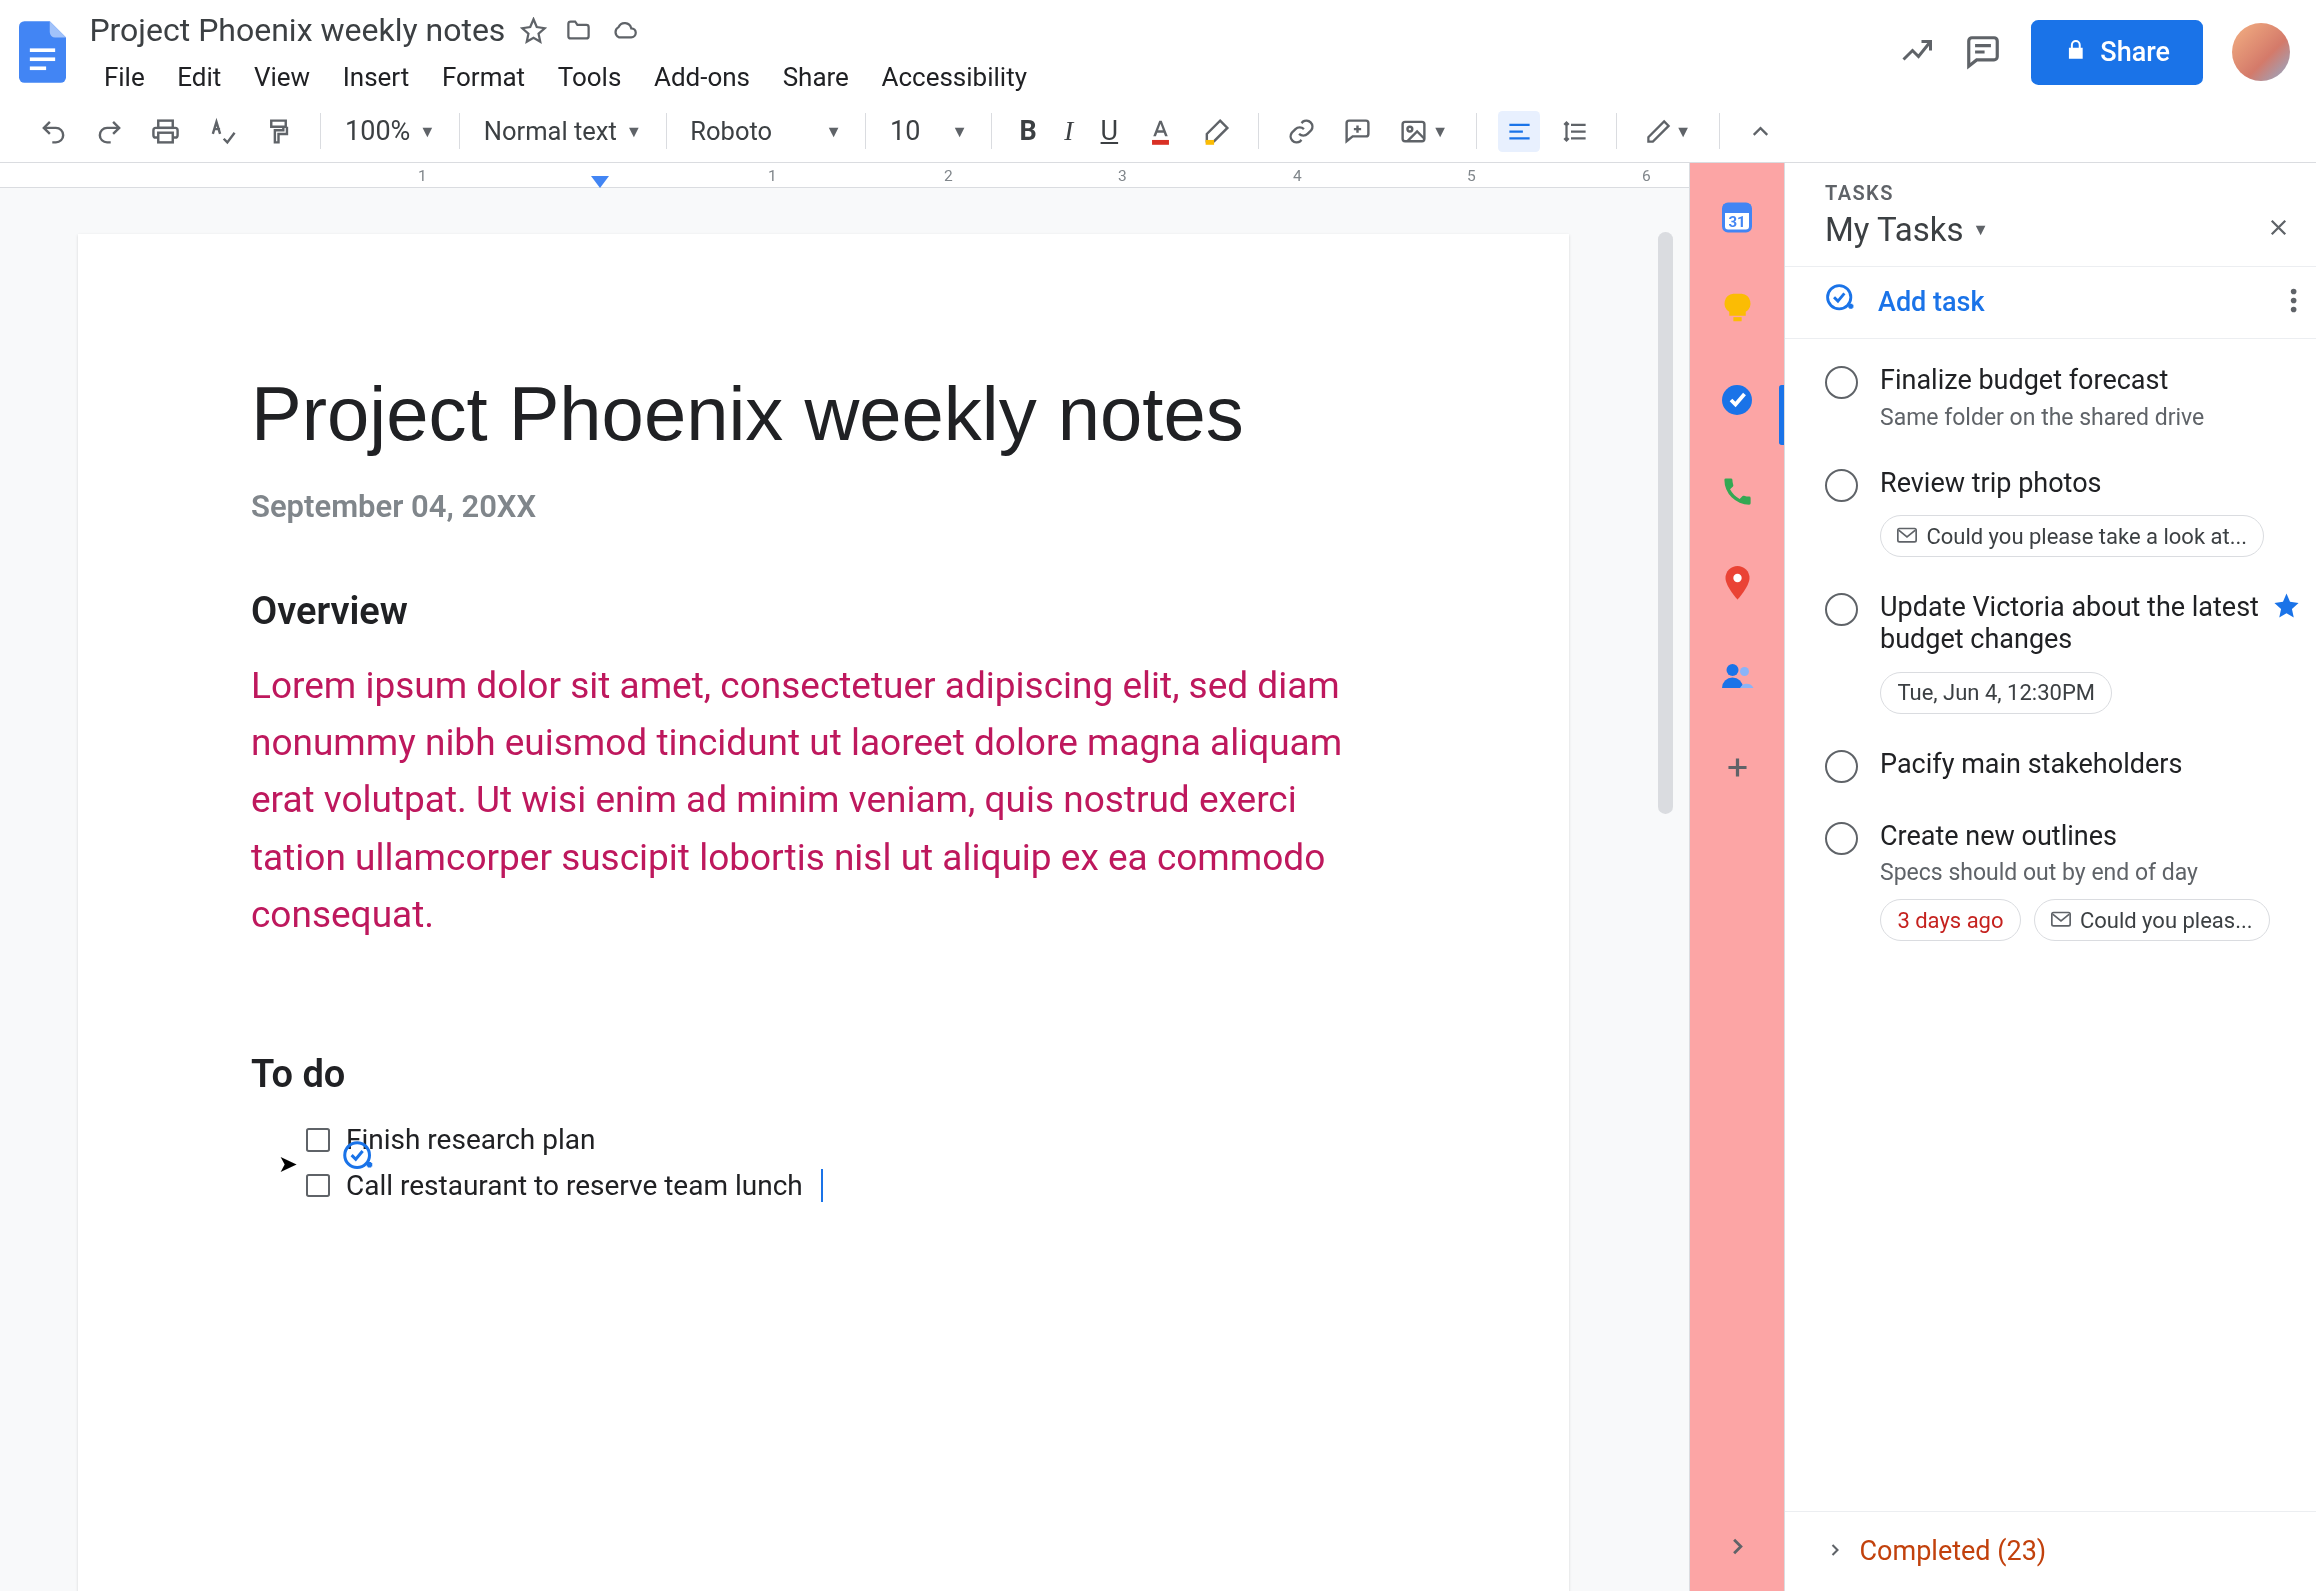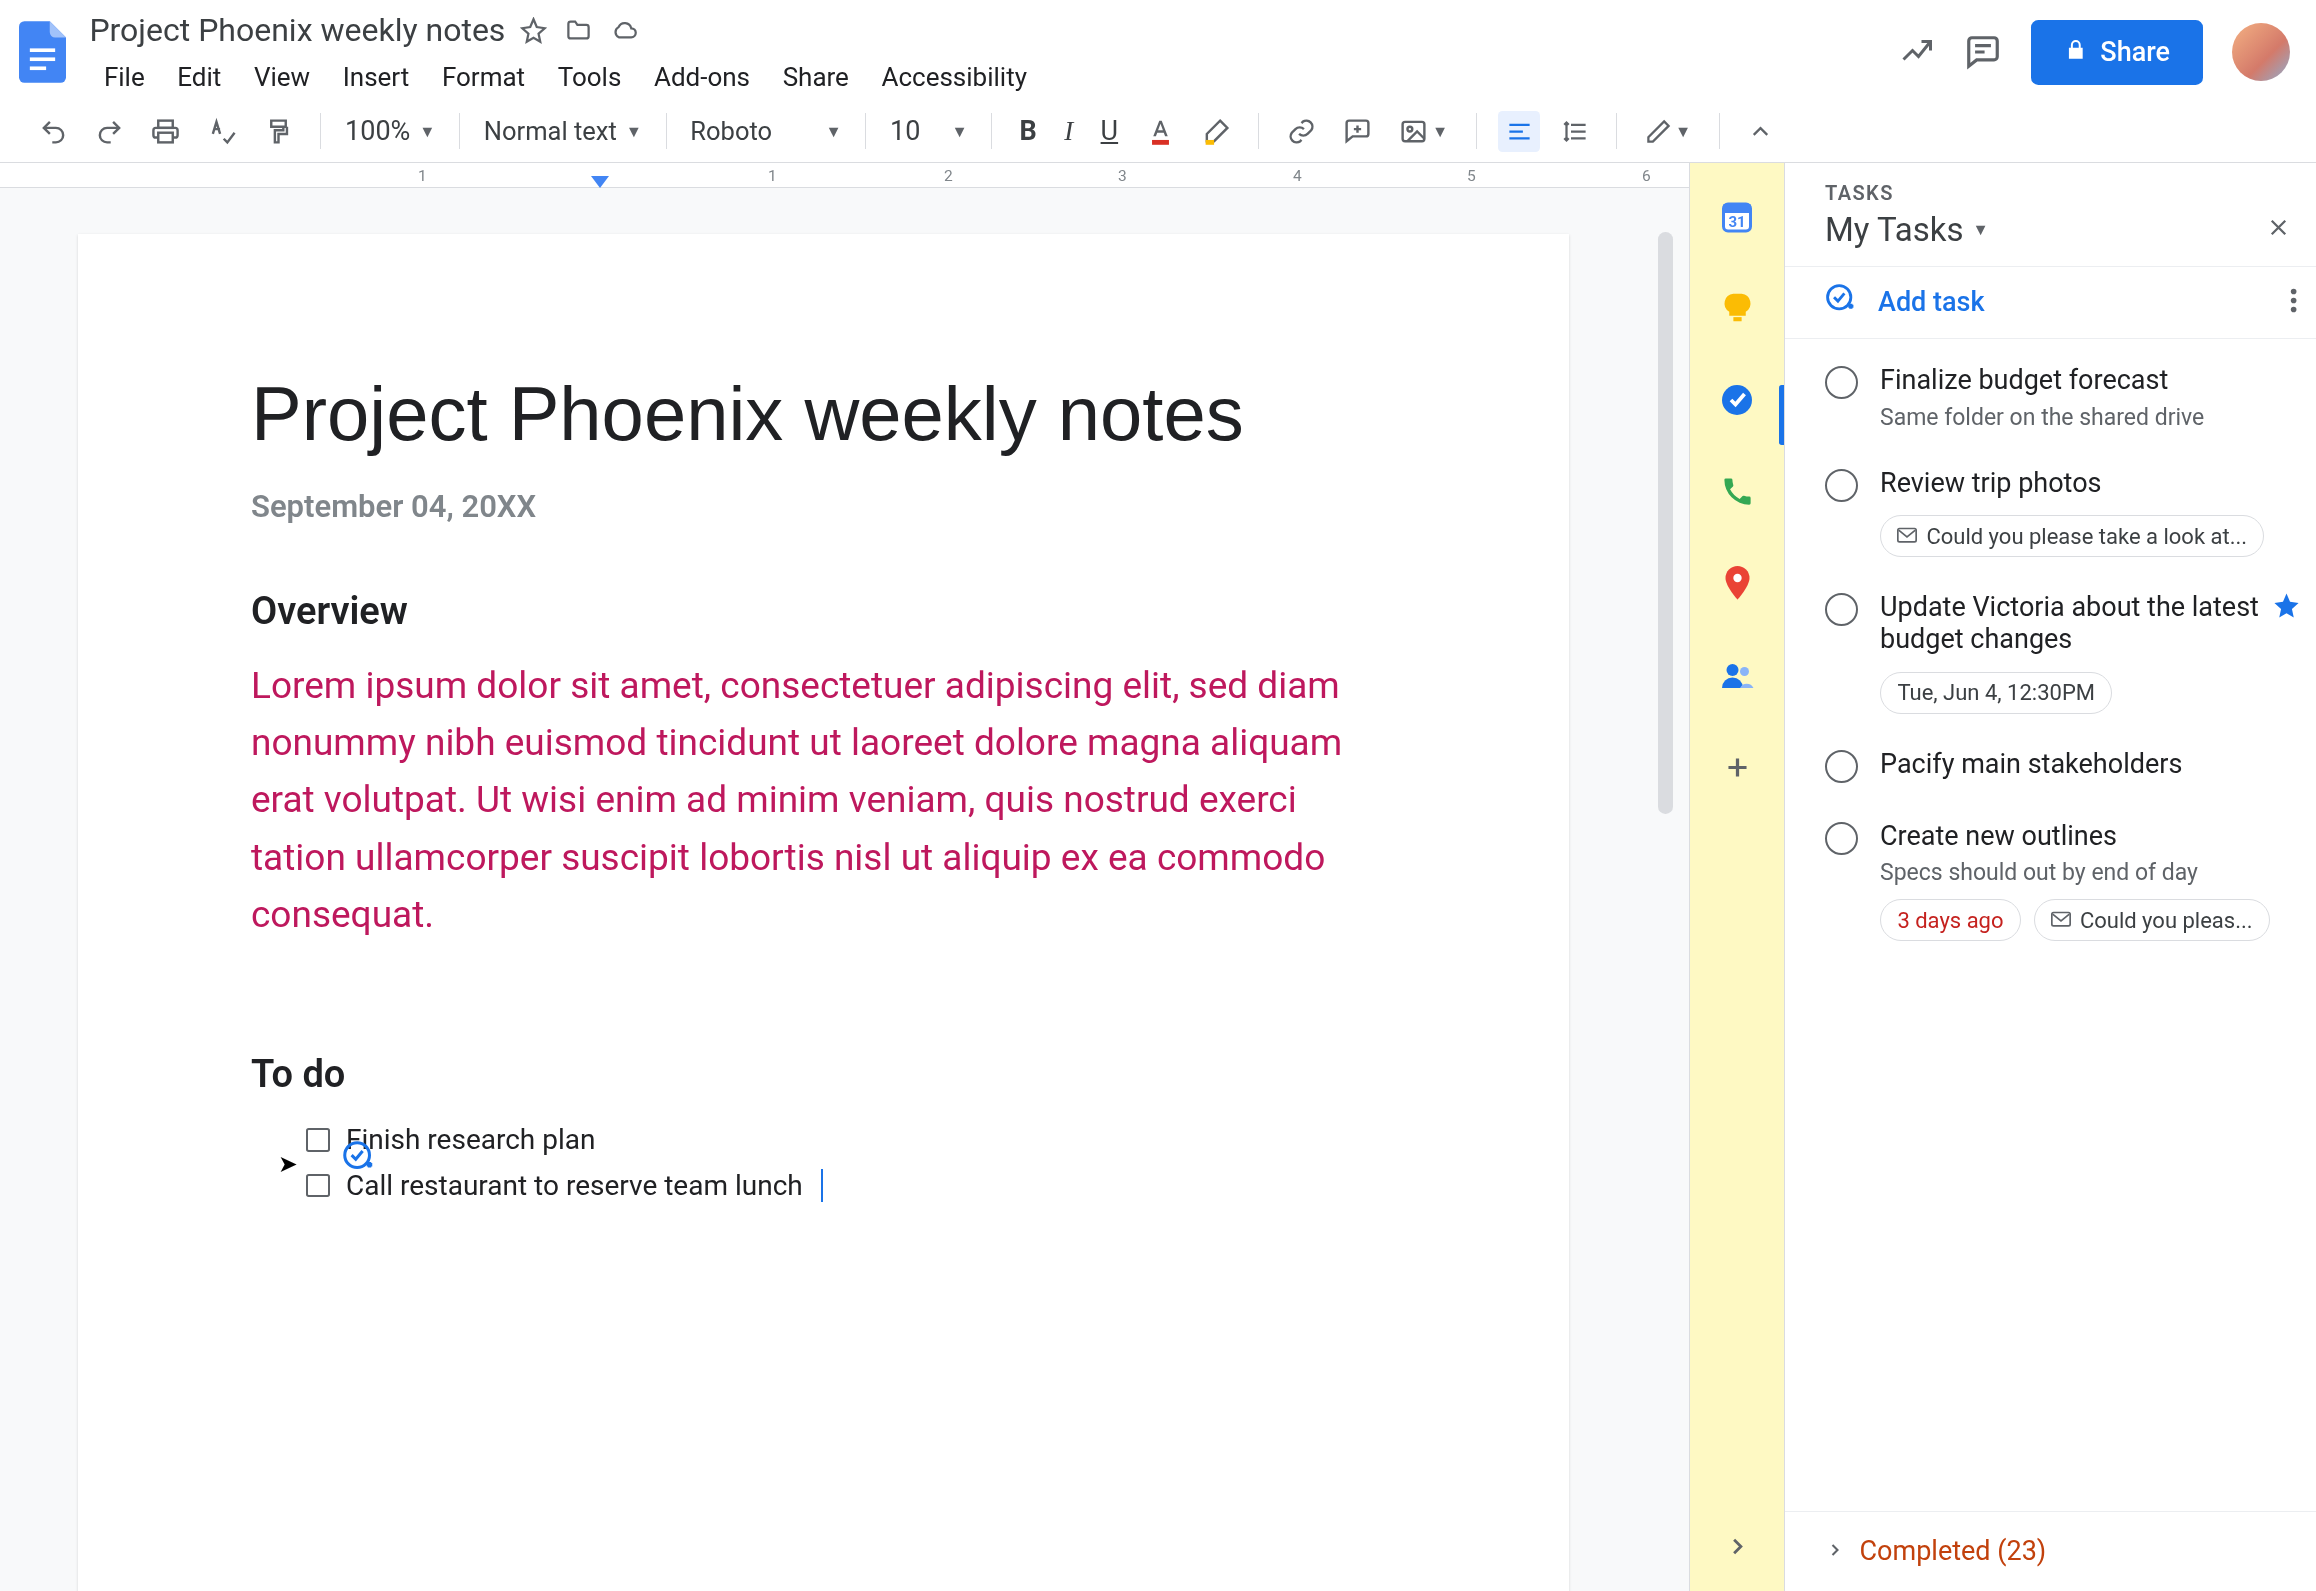--- a/index.html
+++ b/index.html
@@ -151,21 +151,21 @@
 .doc-para { font-size:37px; color:#be185d; line-height:1.55; margin-bottom:109px; font-family:Roboto,sans-serif; }
 .todo-list { padding-left:55px; }
 .todo-item { display:flex; align-items:center; gap:16.4px; font-size:28px; color:#202124; margin-bottom:12.7px; font-family:Roboto,sans-serif;}
 .todo-cb { width:23.6px;height:23.6px;border:2.3px solid #5f6368; border-radius:2.7px; }
 .cursor-after { display:inline-block; width:1.8px; height:33px; background:#1a73e8; vertical-align:middle; margin-left:1.8px; }
 .gutter-cursor { position:absolute; left:200px; top:916px; color:#000; font-size:23.6px;}
 .line-addtask { position:absolute; left:264px; top:906px; color:#1a73e8; }
 .sidepanel-rail {
   width:95px;
   border-left:0.9px solid #dadce0;
-  background:#fef9c3;
+  background:#fca5a5;
   display:flex;
   flex-direction:column;
   align-items:center;
   gap:56px;
   padding-top:35px;
   position:relative;
 }
 .rail-icon { width:36px;height:36px; display:flex;align-items:center;justify-content:center; }
 .rail-active-bar { position:absolute; right:0; top:222px; width:5.5px; height:60px; background:#1a73e8; border-radius:2.7px 0 0 2.7px;}
 .tasks-panel {

